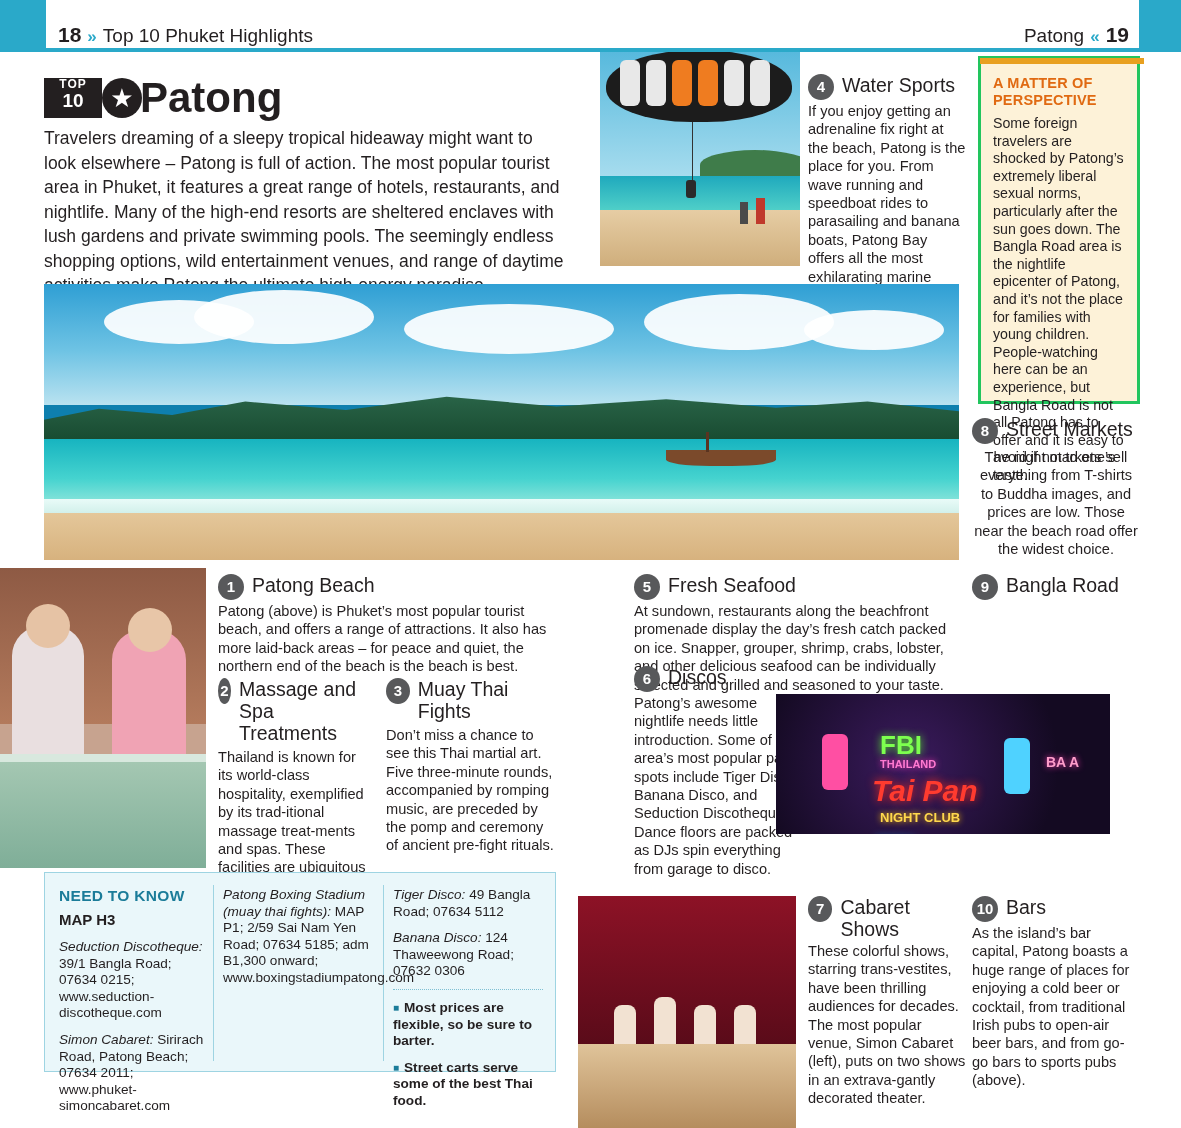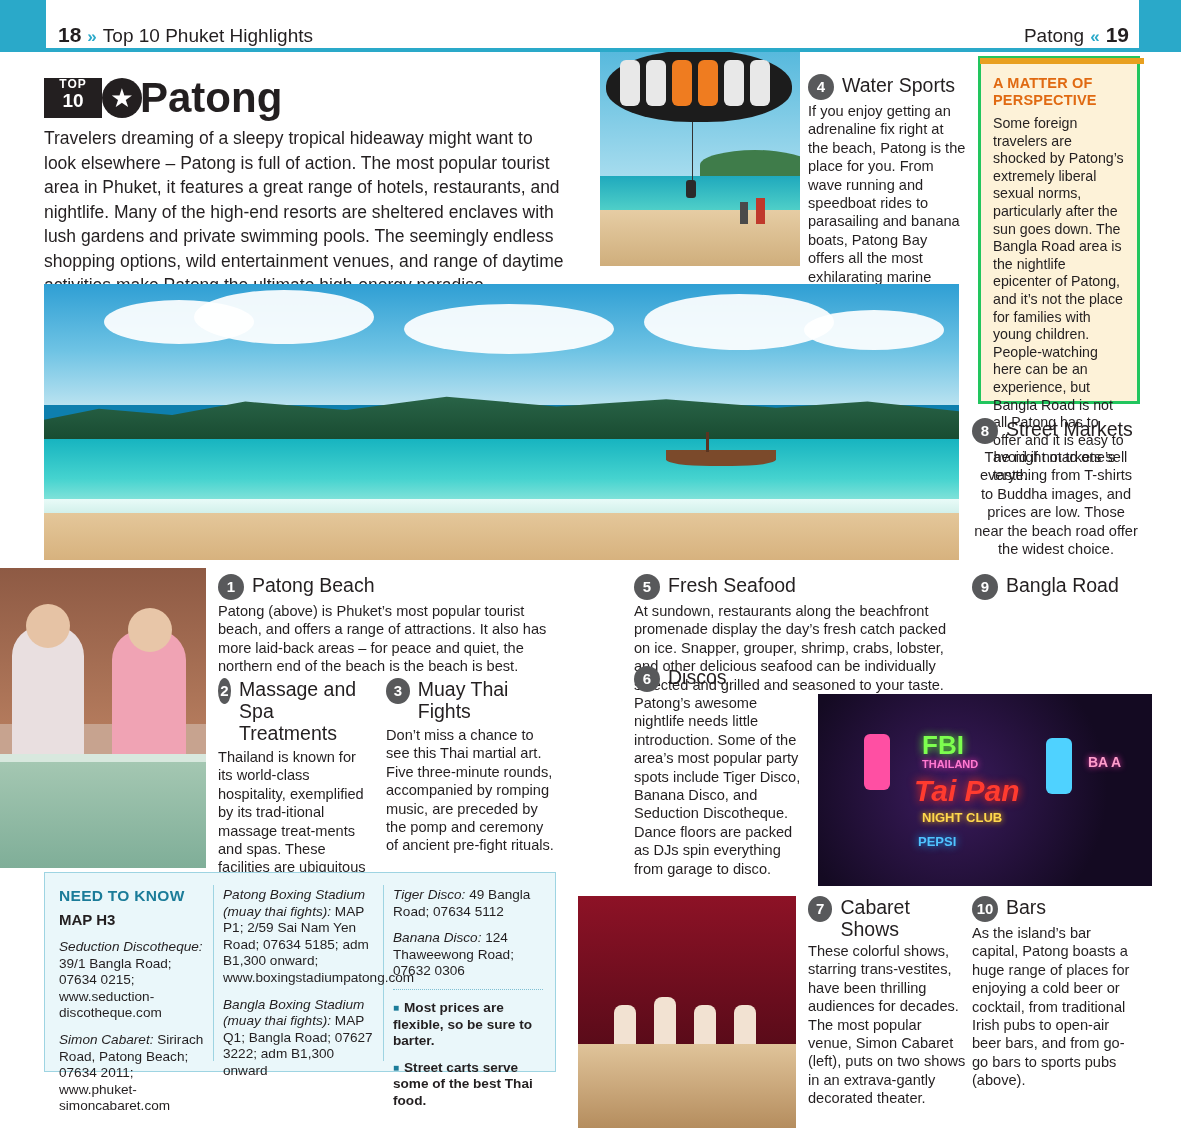--- a/index.html
+++ b/index.html
@@ -194,21 +194,21 @@
     background:#e9dfe0; border-radius:30px 30px 4px 4px;}
   .spa-l .top{ position:absolute; left:14px; top:-22px; width:44px; height:44px; background:#e6c3a5; border-radius:50%;}
   .spa-r { position:absolute; left:112px; top:62px; width:74px; height:148px;
     background:#f0a3b4; border-radius:30px 30px 4px 4px;}
   .spa-r .top{ position:absolute; left:16px; top:-22px; width:44px; height:44px; background:#e8c6a8; border-radius:50%;}
   .spa-tank { position:absolute; left:0; top:62%; width:100%; height:38%;
     background:linear-gradient(#a7c9b4,#7fae98); }
   .spa-tank:after{content:""; position:absolute; left:0; top:0; width:100%; height:8px; background:#d8e8de;}
 
   .photo-discos {
-    position:absolute; left:818px; top:694px; width:334px; height:192px;
+    position:absolute; left:776px; top:694px; width:334px; height:140px;
     overflow:hidden; background:#4c1d95;
   }
   .disco-glow { position:absolute; left:0; top:0; width:100%; height:100%;
     background:radial-gradient(circle at 40% 50%, #3b1b5e 0%, #140a22 70%); }
   .neon { position:absolute; font-weight:bold; font-family:"Liberation Sans",sans-serif; }
   .neon-fbi { left:104px; top:36px; font-size:26px; color:#7dff4f; text-shadow:0 0 8px #5cff2a; }
   .neon-thai { left:104px; top:64px; font-size:11px; color:#ff7ad1; text-shadow:0 0 6px #ff3bb4;}
   .neon-taipan { left:96px; top:80px; font-size:30px; color:#ff3b2f; text-shadow:0 0 10px #ff2a1a; font-style:italic;}
   .neon-night { left:104px; top:116px; font-size:13px; color:#ffd84d; text-shadow:0 0 6px #ffbe00;}
   .neon-pepsi { left:100px; top:140px; font-size:13px; color:#4fc3ff; text-shadow:0 0 8px #1aa8ff;}
@@ -444,23 +444,20 @@
       </p>
       <p style="margin:0;">
         <i>Simon Cabaret:</i><span> Sirirach Road, Patong Beach; 07634 2011; www.phuket-simoncabaret.com</span>
       </p>
     </div>
 
     <div class="col c2">
       <p style="margin:0 0 10px 0;">
         <i>Patong Boxing Stadium (muay thai fights):</i><span> MAP P1; 2/59 Sai Nam Yen Road; 07634 5185; adm B1,300 onward; www.boxingstadiumpatong.com</span>
       </p>
-      <p style="margin:0;">
-        <i>Bangla Boxing Stadium (muay thai fights):</i><span> MAP Q1; Bangla Road; 07627 3222; adm B1,300 onward</span>
-      </p>
     </div>
 
     <div class="col c3">
       <p style="margin:0 0 10px 0;">
         <i>Tiger Disco:</i><span> 49 Bangla Road; 07634 5112</span>
       </p>
       <p style="margin:0;">
         <i>Banana Disco:</i><span> 124 Thaweewong Road; 07632 0306</span>
       </p>
       <div class="dots"></div>

